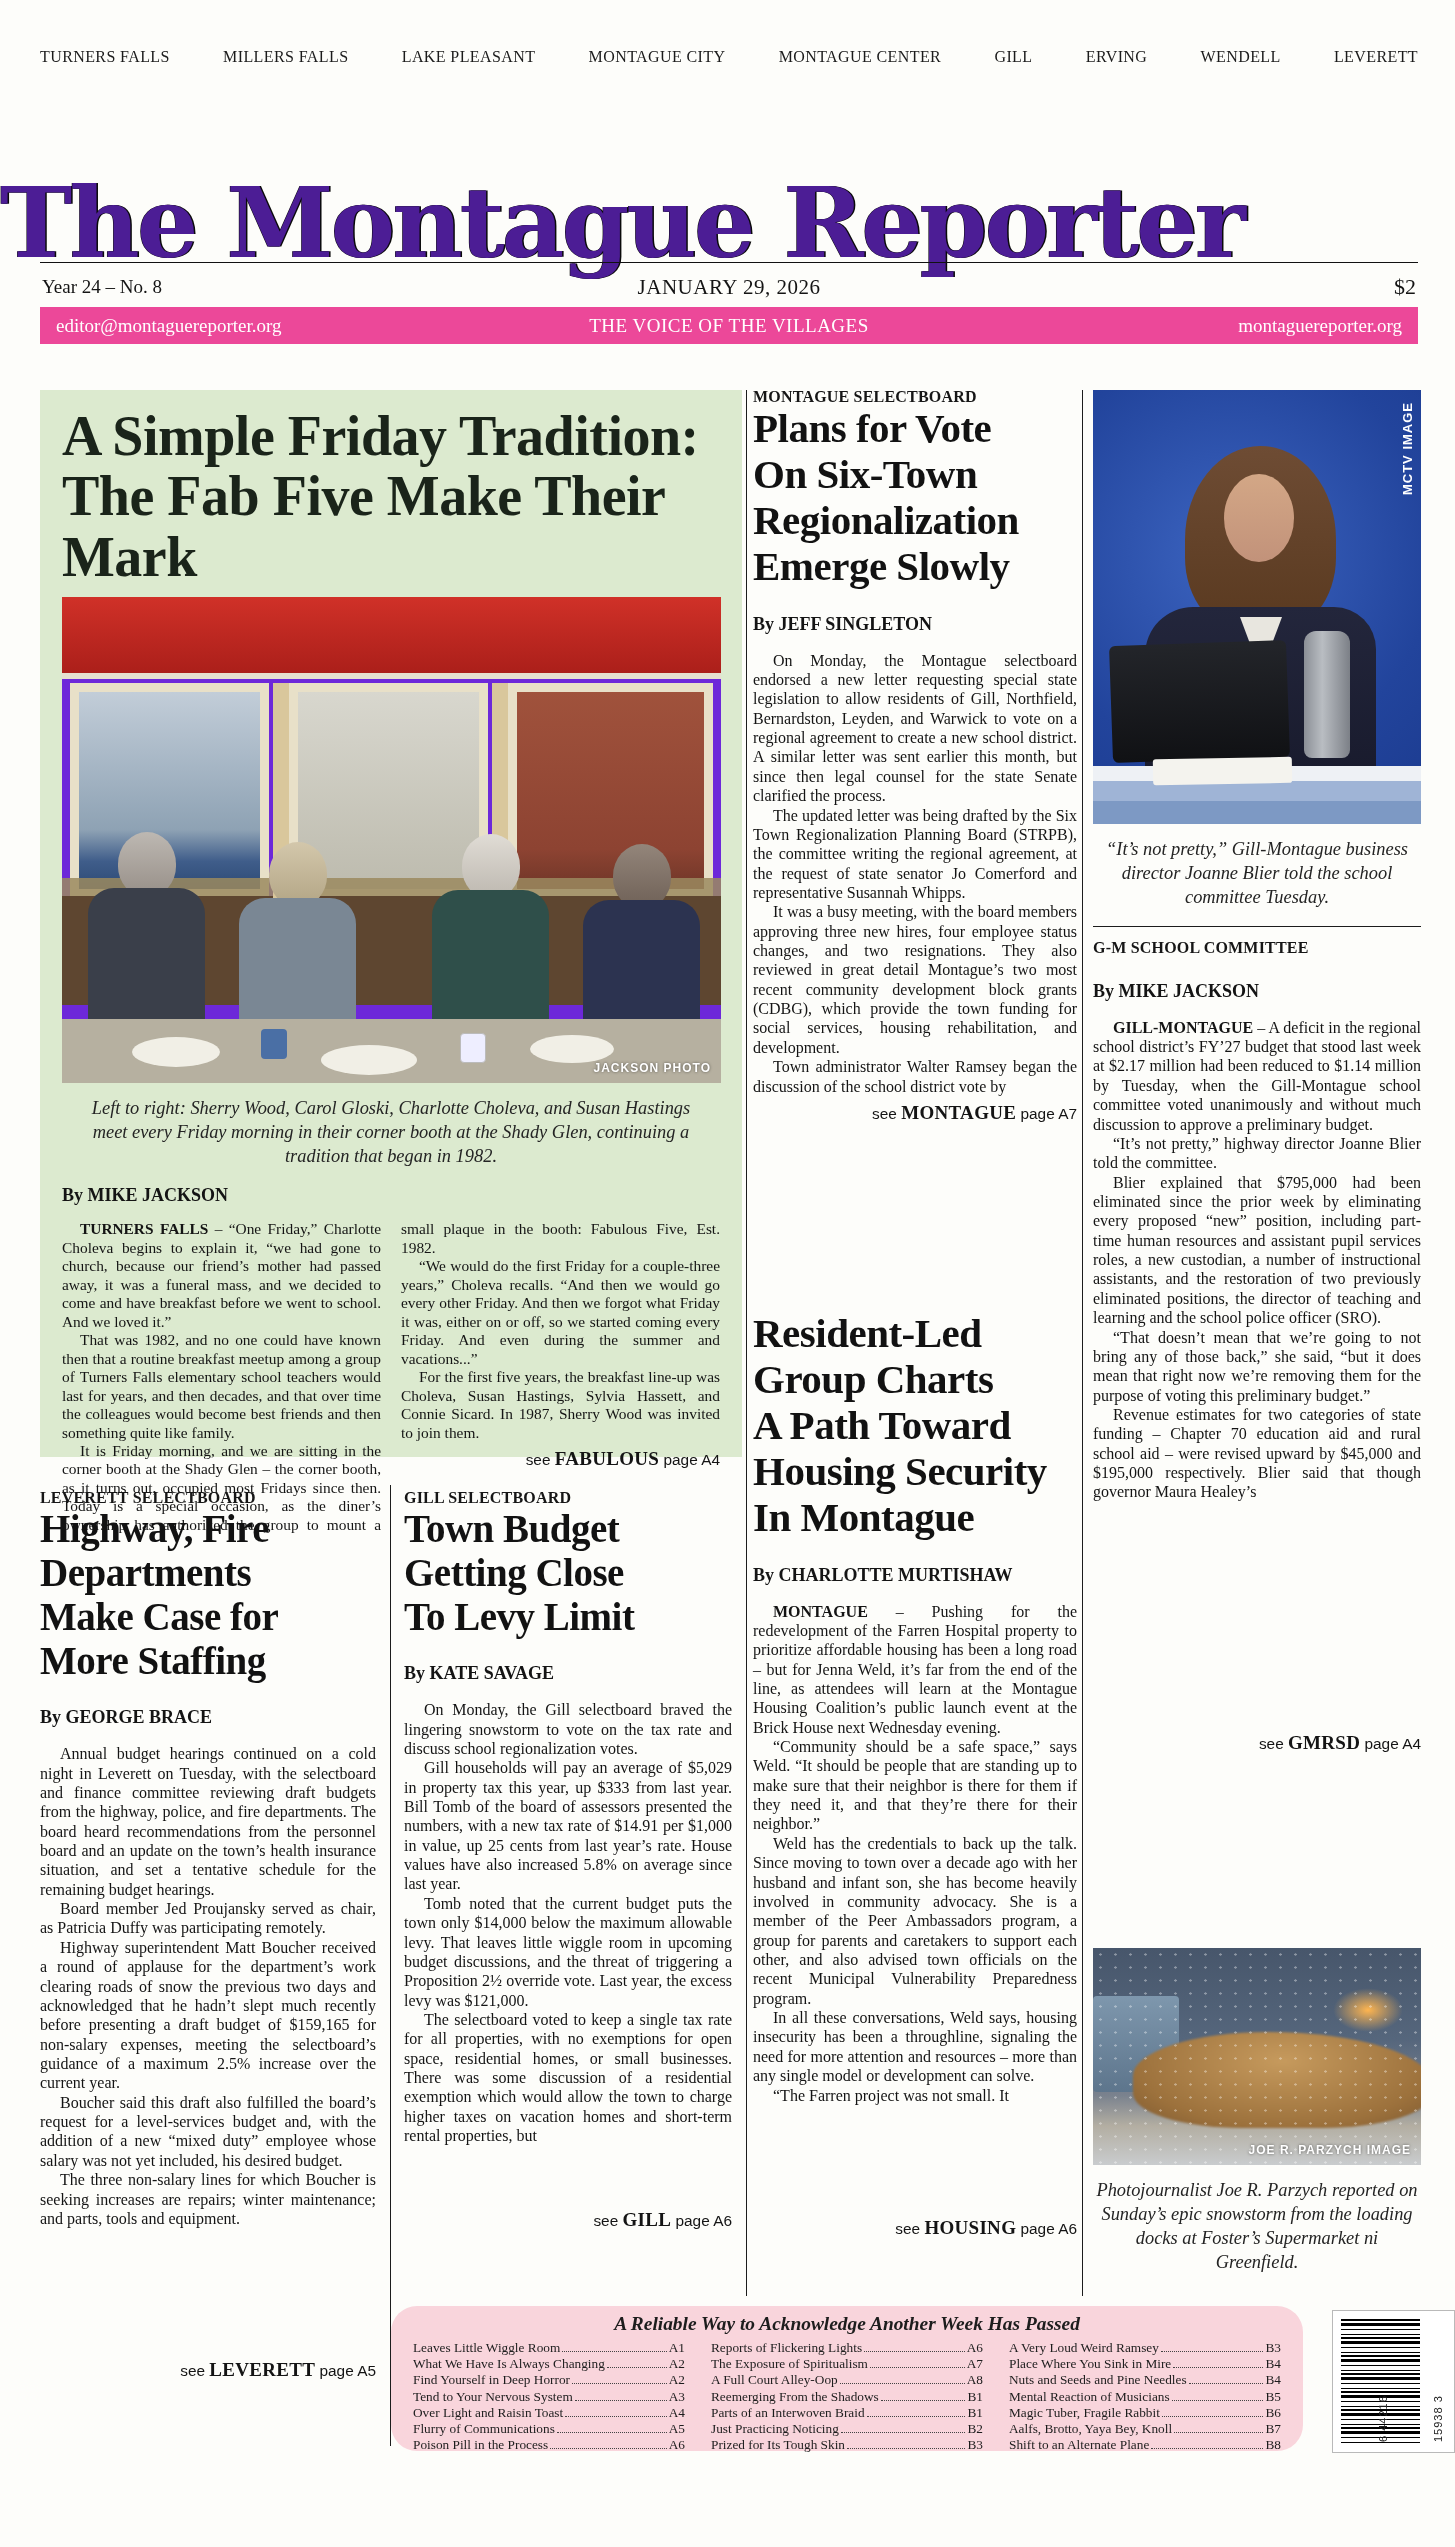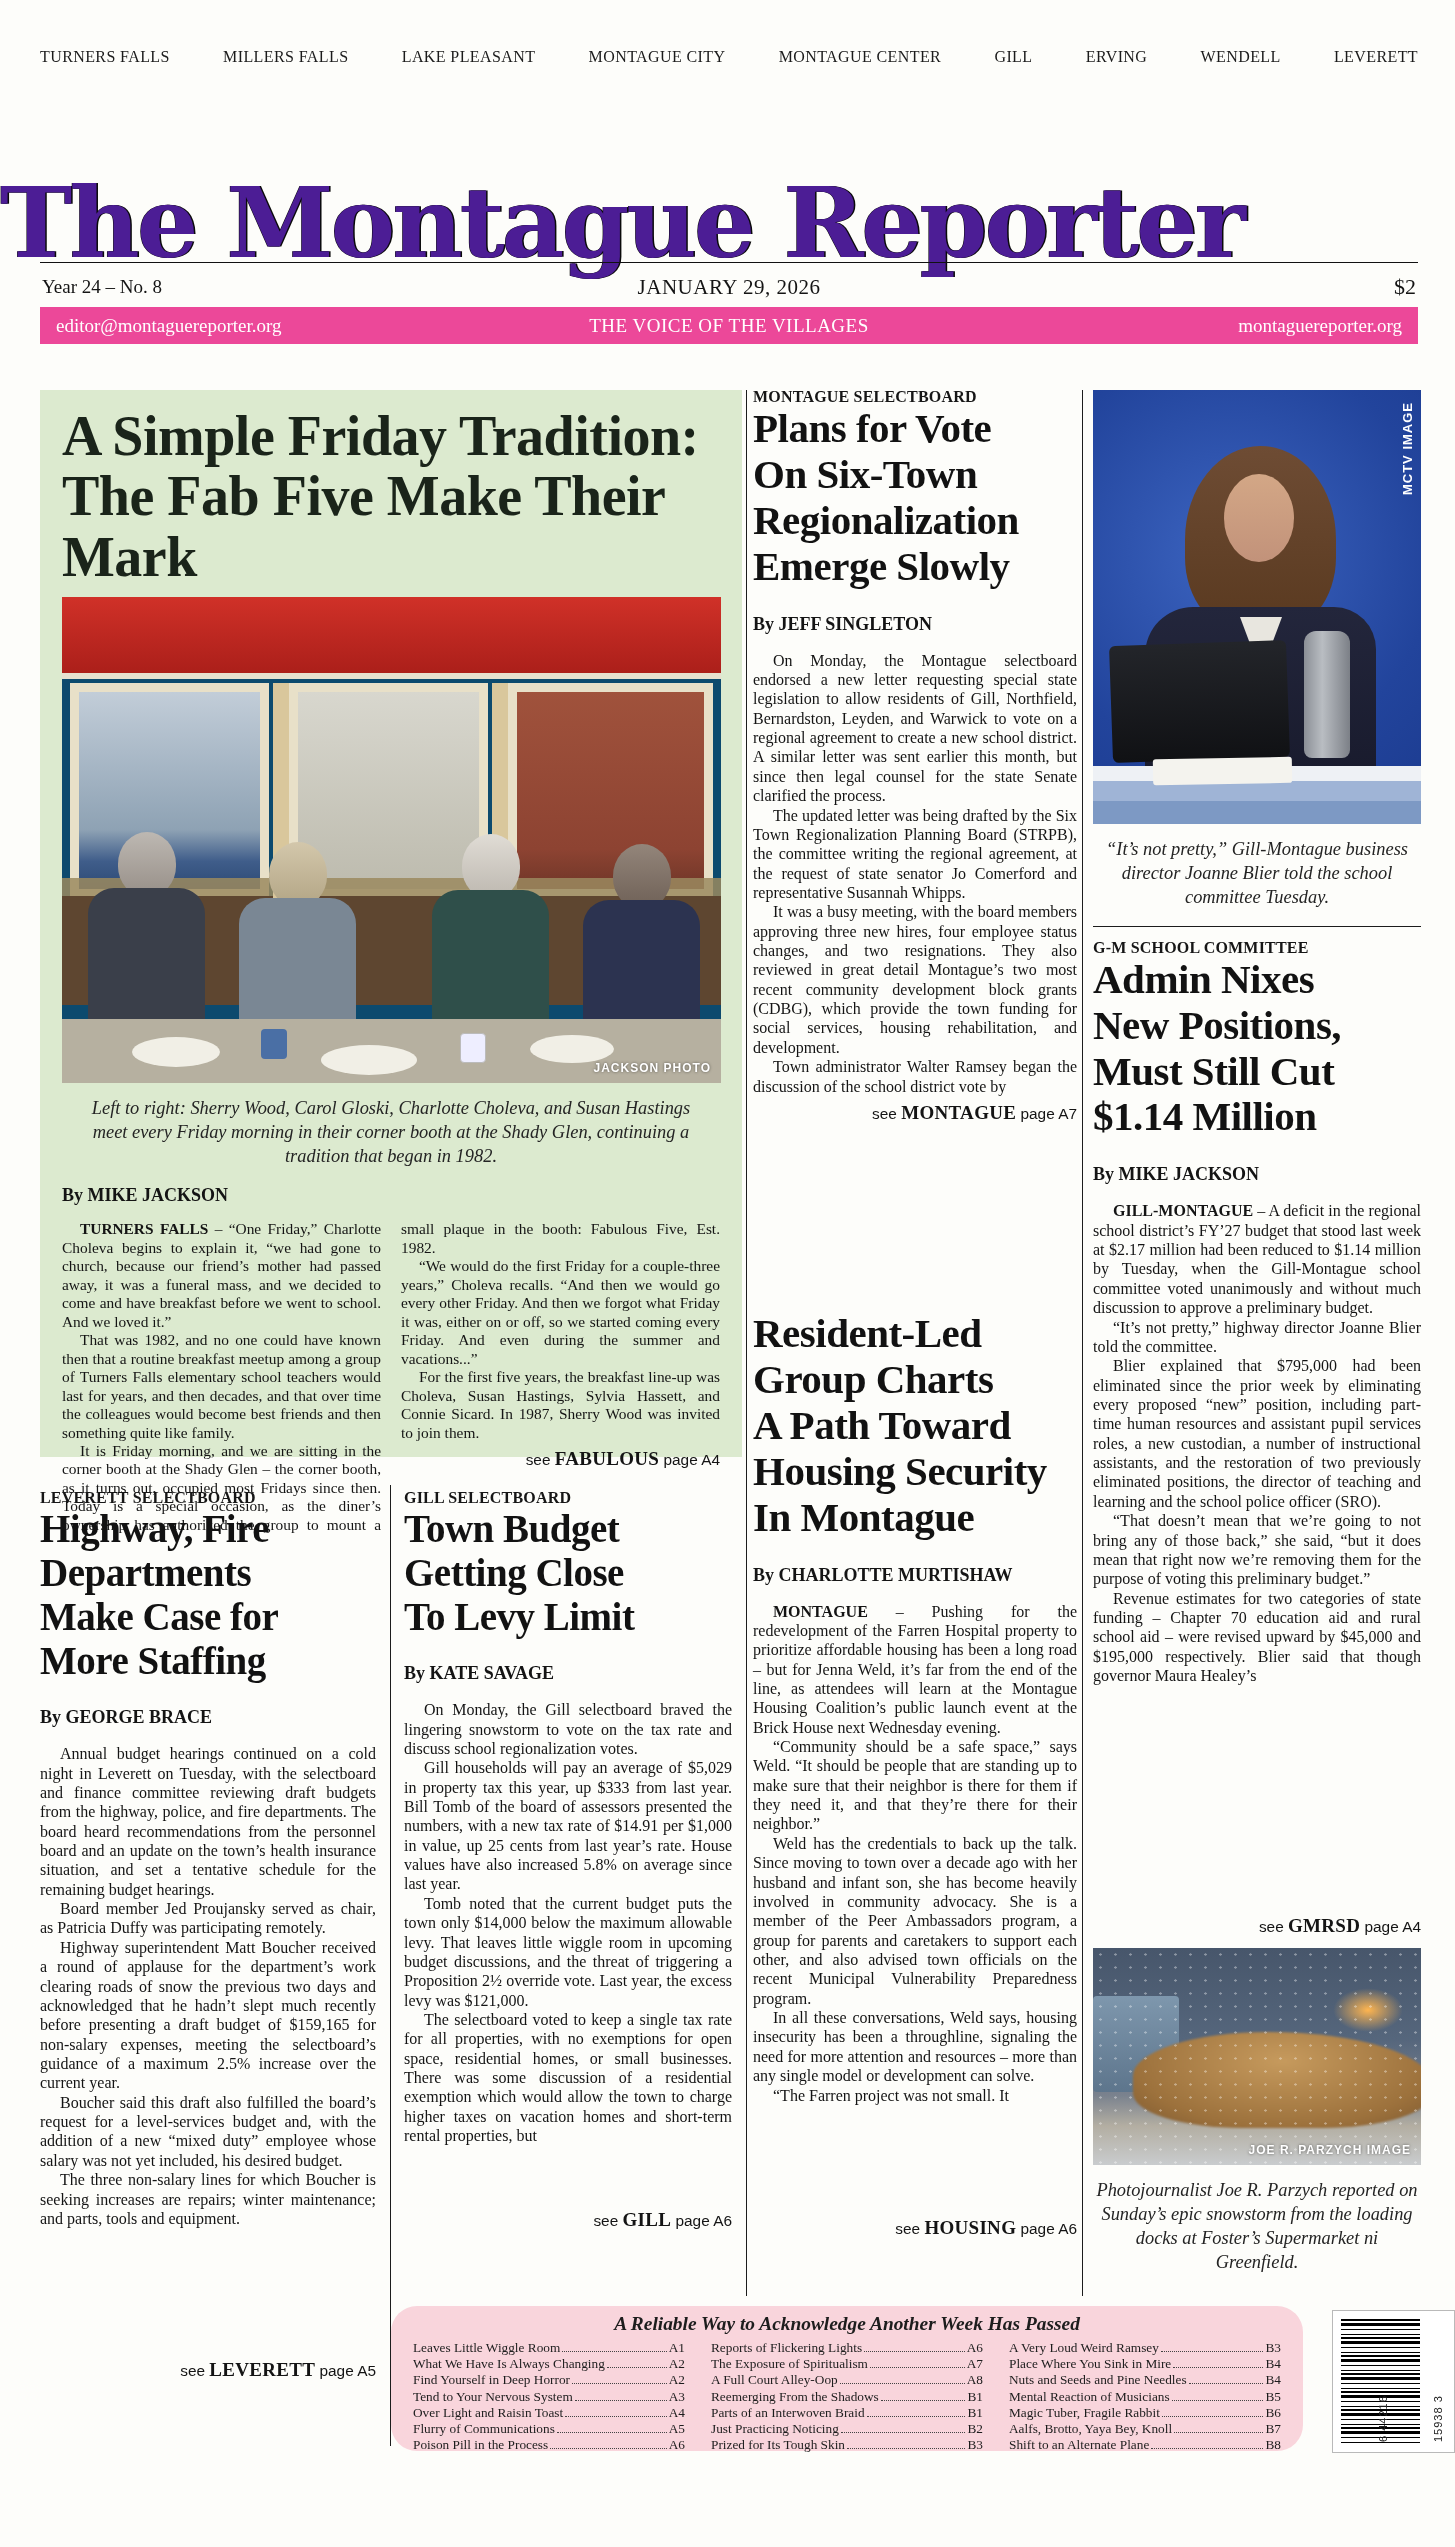--- a/index.html
+++ b/index.html
@@ -36,21 +36,21 @@
   .body-text .dateline{font-weight:bold;}
   .jump{text-align:right;font-family:"Liberation Sans",sans-serif;font-size:15.4px;margin-top:6px;}
   .jump b{font-family:"Liberation Serif",serif;font-size:19px;letter-spacing:0.3px;}
   .caption{font-style:italic;font-size:18.4px;line-height:1.3;text-align:center;color:#242424;}
   .photo-credit{position:absolute;right:10px;bottom:8px;color:#fff;font-family:"Liberation Sans",sans-serif;
                 font-weight:bold;font-size:12px;letter-spacing:1px;text-shadow:0 0 3px rgba(0,0,0,.55);}
   
   .lead-box{position:absolute;left:40px;top:390px;width:702px;height:1067px;background:#dceacf;
             box-sizing:border-box;padding:16px 22px;}
   .h-lead .hl-line{font-size:56px;line-height:1.08;letter-spacing:-0.5px;color:#1a241a;}
-  .photo-diner{position:relative;width:659px;height:486px;margin-top:10px;overflow:hidden;background:#0c4a6e;}
+  .photo-diner{position:relative;width:659px;height:486px;margin-top:10px;overflow:hidden;background:#6d28d9;}
   .awning{position:absolute;top:0;left:0;right:0;height:76px;background:linear-gradient(#d03128,#ab1f1a);
           border-bottom:6px solid #e6e0d0;}
   .pane{position:absolute;top:86px;height:215px;border:9px solid #e8e0c8;box-sizing:border-box;}
   .pane1{left:8px;width:199px;background:linear-gradient(#c2cdd8,#8ea2b4 70%,#3f5d8a 86%,#2e4a75);}
   .pane2{left:227px;width:199px;background:linear-gradient(#d8d7ce,#bdbbae);}
   .pane3{left:446px;width:205px;background:linear-gradient(#a0523c,#8d4332 80%,#6f3628);}
   .sill{position:absolute;top:281px;left:0;right:0;height:26px;background:#9b8a5f;opacity:.85;}
   .booth-back{position:absolute;top:299px;left:0;right:0;height:109px;background:#5e4630;}
   .post{position:absolute;top:86px;width:16px;height:239px;background:#d9c79c;}
   .person{position:absolute;}
@@ -274,26 +274,20 @@
     <div class="mctv-shirt"></div>
     <div class="mctv-laptop"></div>
     <div class="mctv-bottle"></div>
     <div class="mctv-table"></div>
     <div class="mctv-card"></div>
     <div class="vert-credit">MCTV IMAGE</div>
   </div>
   <div class="caption mctv-caption">“It’s not pretty,” Gill-Montague business director Joanne Blier told the school committee Tuesday.</div>
   <div class="col-rule"></div>
   <div class="kicker">G-M SCHOOL COMMITTEE</div>
-  <div class="headline h-large">
-      <div class="hl-line">Admin Nixes</div>
-      <div class="hl-line">New Positions,</div>
-      <div class="hl-line">Must Still Cut</div>
-      <div class="hl-line">$1.14 Million</div>
-    </div>
   <div class="byline">By MIKE JACKSON</div>
   <div class="body-text">
       <p><b class="dateline">GILL-MONTAGUE</b><span> – A deficit in the regional school district’s FY’27 budget that stood last week at $2.17 million had been reduced to $1.14 million by Tuesday, when the Gill-Montague school committee voted unanimously and without much discussion to approve a preliminary budget.</span></p>
       <p><b class="dateline"></b><span>“It’s not pretty,” highway director Joanne Blier told the committee.</span></p>
       <p><b class="dateline"></b><span>Blier explained that $795,000 had been eliminated since the prior week by eliminating every proposed “new” position, including part-time human resources and assistant pupil services roles, a new custodian, a number of instructional assistants, and the restoration of two previously eliminated positions, the director of teaching and learning and the school police officer (SRO).</span></p>
       <p><b class="dateline"></b><span>“That doesn’t mean that we’re going to not bring any of those back,” she said, “but it does mean that right now we’re removing them for the purpose of voting this preliminary budget.”</span></p>
       <p><b class="dateline"></b><span>Revenue estimates for two categories of state funding – Chapter 70 education aid and rural school aid – were revised upward by $45,000 and $195,000 respectively. Blier said that though governor Maura Healey’s</span></p>
     </div>
   <div class="jump">
     <span>see</span> <b>GMRSD</b> <span>page A4</span>

